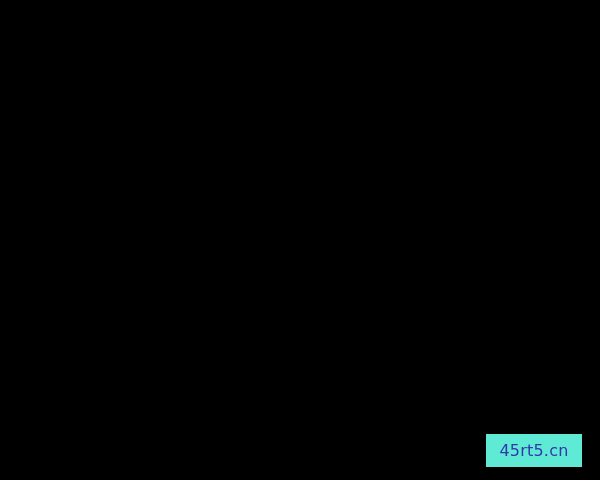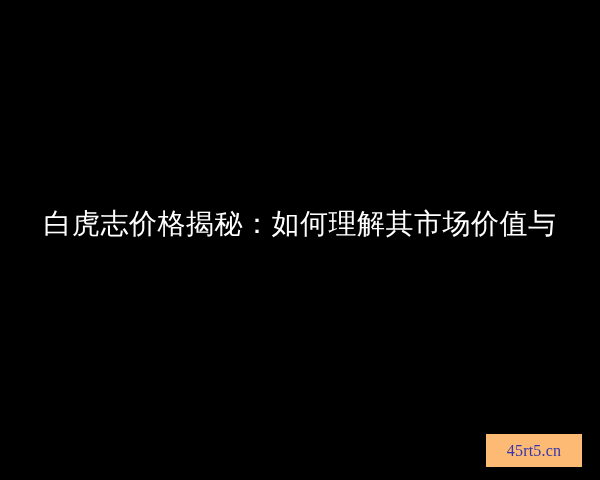--- a/index.html
+++ b/index.html
@@ -83,25 +83,24 @@
     white-space: nowrap;
   }
 
   
   #watermark-badge {
     position: absolute;
     left: 486px;
     top: 434px;
     width: 96px;
     height: 33px;
-    background: #fdba74;
+    background: #5eead4;
     display: flex;
     align-items: center;
     justify-content: center;
-    font-family: Liberation Serif, serif;
   }
 
   #watermark-text {
     color: #3535ad;
     font-size: 16px;
     line-height: 1;
     letter-spacing: 0.2px;
     white-space: nowrap;
   }
 </style>
@@ -121,20 +120,19 @@
           <feFuncA type="linear" slope="1" intercept="0"></feFuncA>
         </feComponentTransfer>
       </filter>
     </defs>
     <rect width="600" height="480" filter="url(#grain)"></rect>
   </svg>
 
   <div id="bg-vignette"></div>
 
   <div id="title-block">
-    <span class="title-line">白虎志价格揭秘：如何理解其市场价值与</span>
   </div>
 
   <div id="watermark-badge">
     <span id="watermark-text">45rt5.cn</span>
   </div>
 
 </div>
 
 </body></html>

